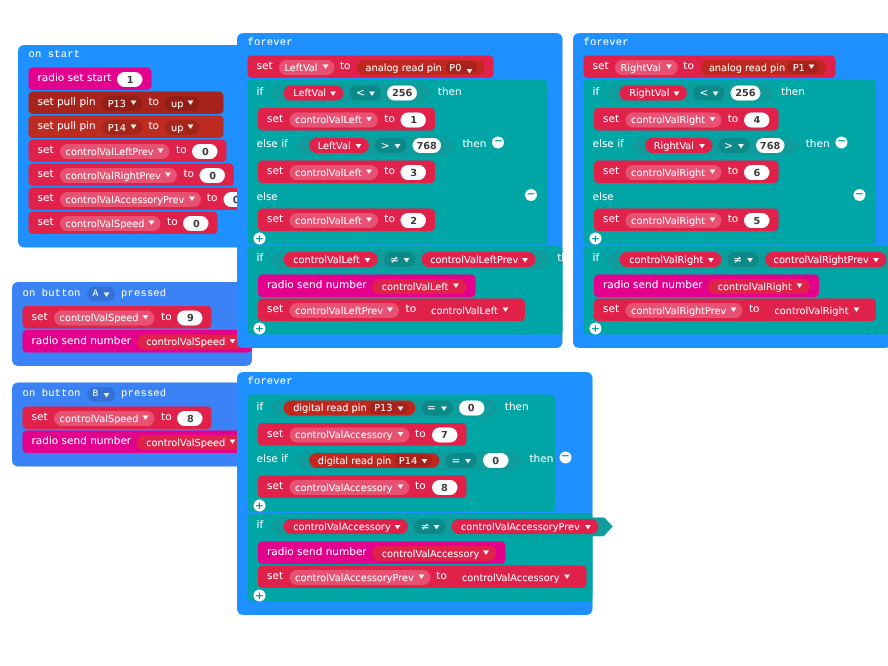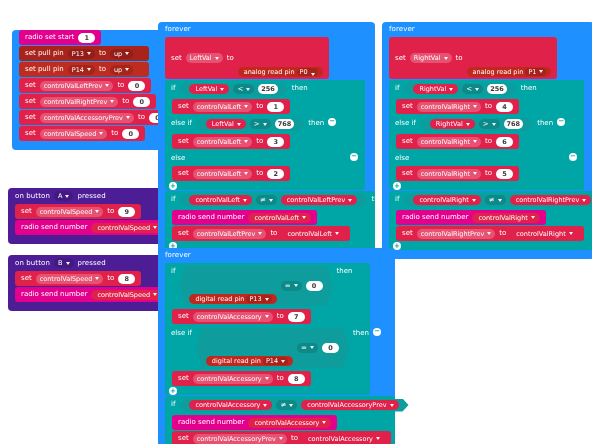--- a/index.html
+++ b/index.html
@@ -24,31 +24,32 @@
     padding:0;
     box-sizing:border-box;
   }
   .hat-title{
     padding:3px 6px 3px 7px;
     color:#fff;
     font-size:7px;
     letter-spacing:.1px;
     white-space:nowrap;
     line-height:9px;
+    font-family:Liberation Mono, monospace;
   }
   .hat-body{
     padding:0 0 0 7px;
     display:flex;
     flex-direction:column;
     gap:1px;
   }
   .hat-foot{height:9px;}
 
   .c-event{background:#1E90FF;}
-  .c-event2{background:#4c1d95;}
+  .c-event2{background:#3b82f6;}
   .c-loops{background:#1E90FF;}
   .c-variables{background:#E0224B;}
   .c-radio{background:#E3008C;}
   .c-pins{background:#A8231B;}
   .c-pins-rep{background:#BE2B20;}
 
   
   .row{
     display:inline-flex;
     align-items:center;
@@ -67,21 +68,21 @@
 
   
   .pill{
     display:inline-flex;align-items:center;gap:2px;
     background:#E0224B;color:#fff;
     border-radius:7px;
     padding:1px 5px 1px 6px;
     font-size:6.5px;line-height:8px;
     white-space:nowrap;
   }
-  .pill.pins{background:#C0281F;margin-top:27px;}
+  .pill.pins{background:#C0281F;}
   
   .num{
     display:inline-flex;align-items:center;justify-content:center;
     background:#ffffff;color:#3b3b3b;
     border-radius:8px;
     min-width:11px;height:10px;
     padding:0 3px;
     font-size:6.5px;line-height:10px;
     font-weight:600;
   }
@@ -153,20 +154,21 @@
   .plus{color:#0E9C9C;}
   .spacer{flex:1;}
 </style>
 </head>
 <body>
 
 <div class="canvas">
 
   <div class="stack" style="left:12px;top:30px;">
     <div class="hat c-event">
+      <div class="hat-title">on start</div>
       <div class="hat-body">
 
         <div class="rowwrap">
           <div class="row c-radio">
             <span>radio set start</span>
             <span class="num">1</span>
           </div>
         </div>
 
         <div class="rowwrap">

